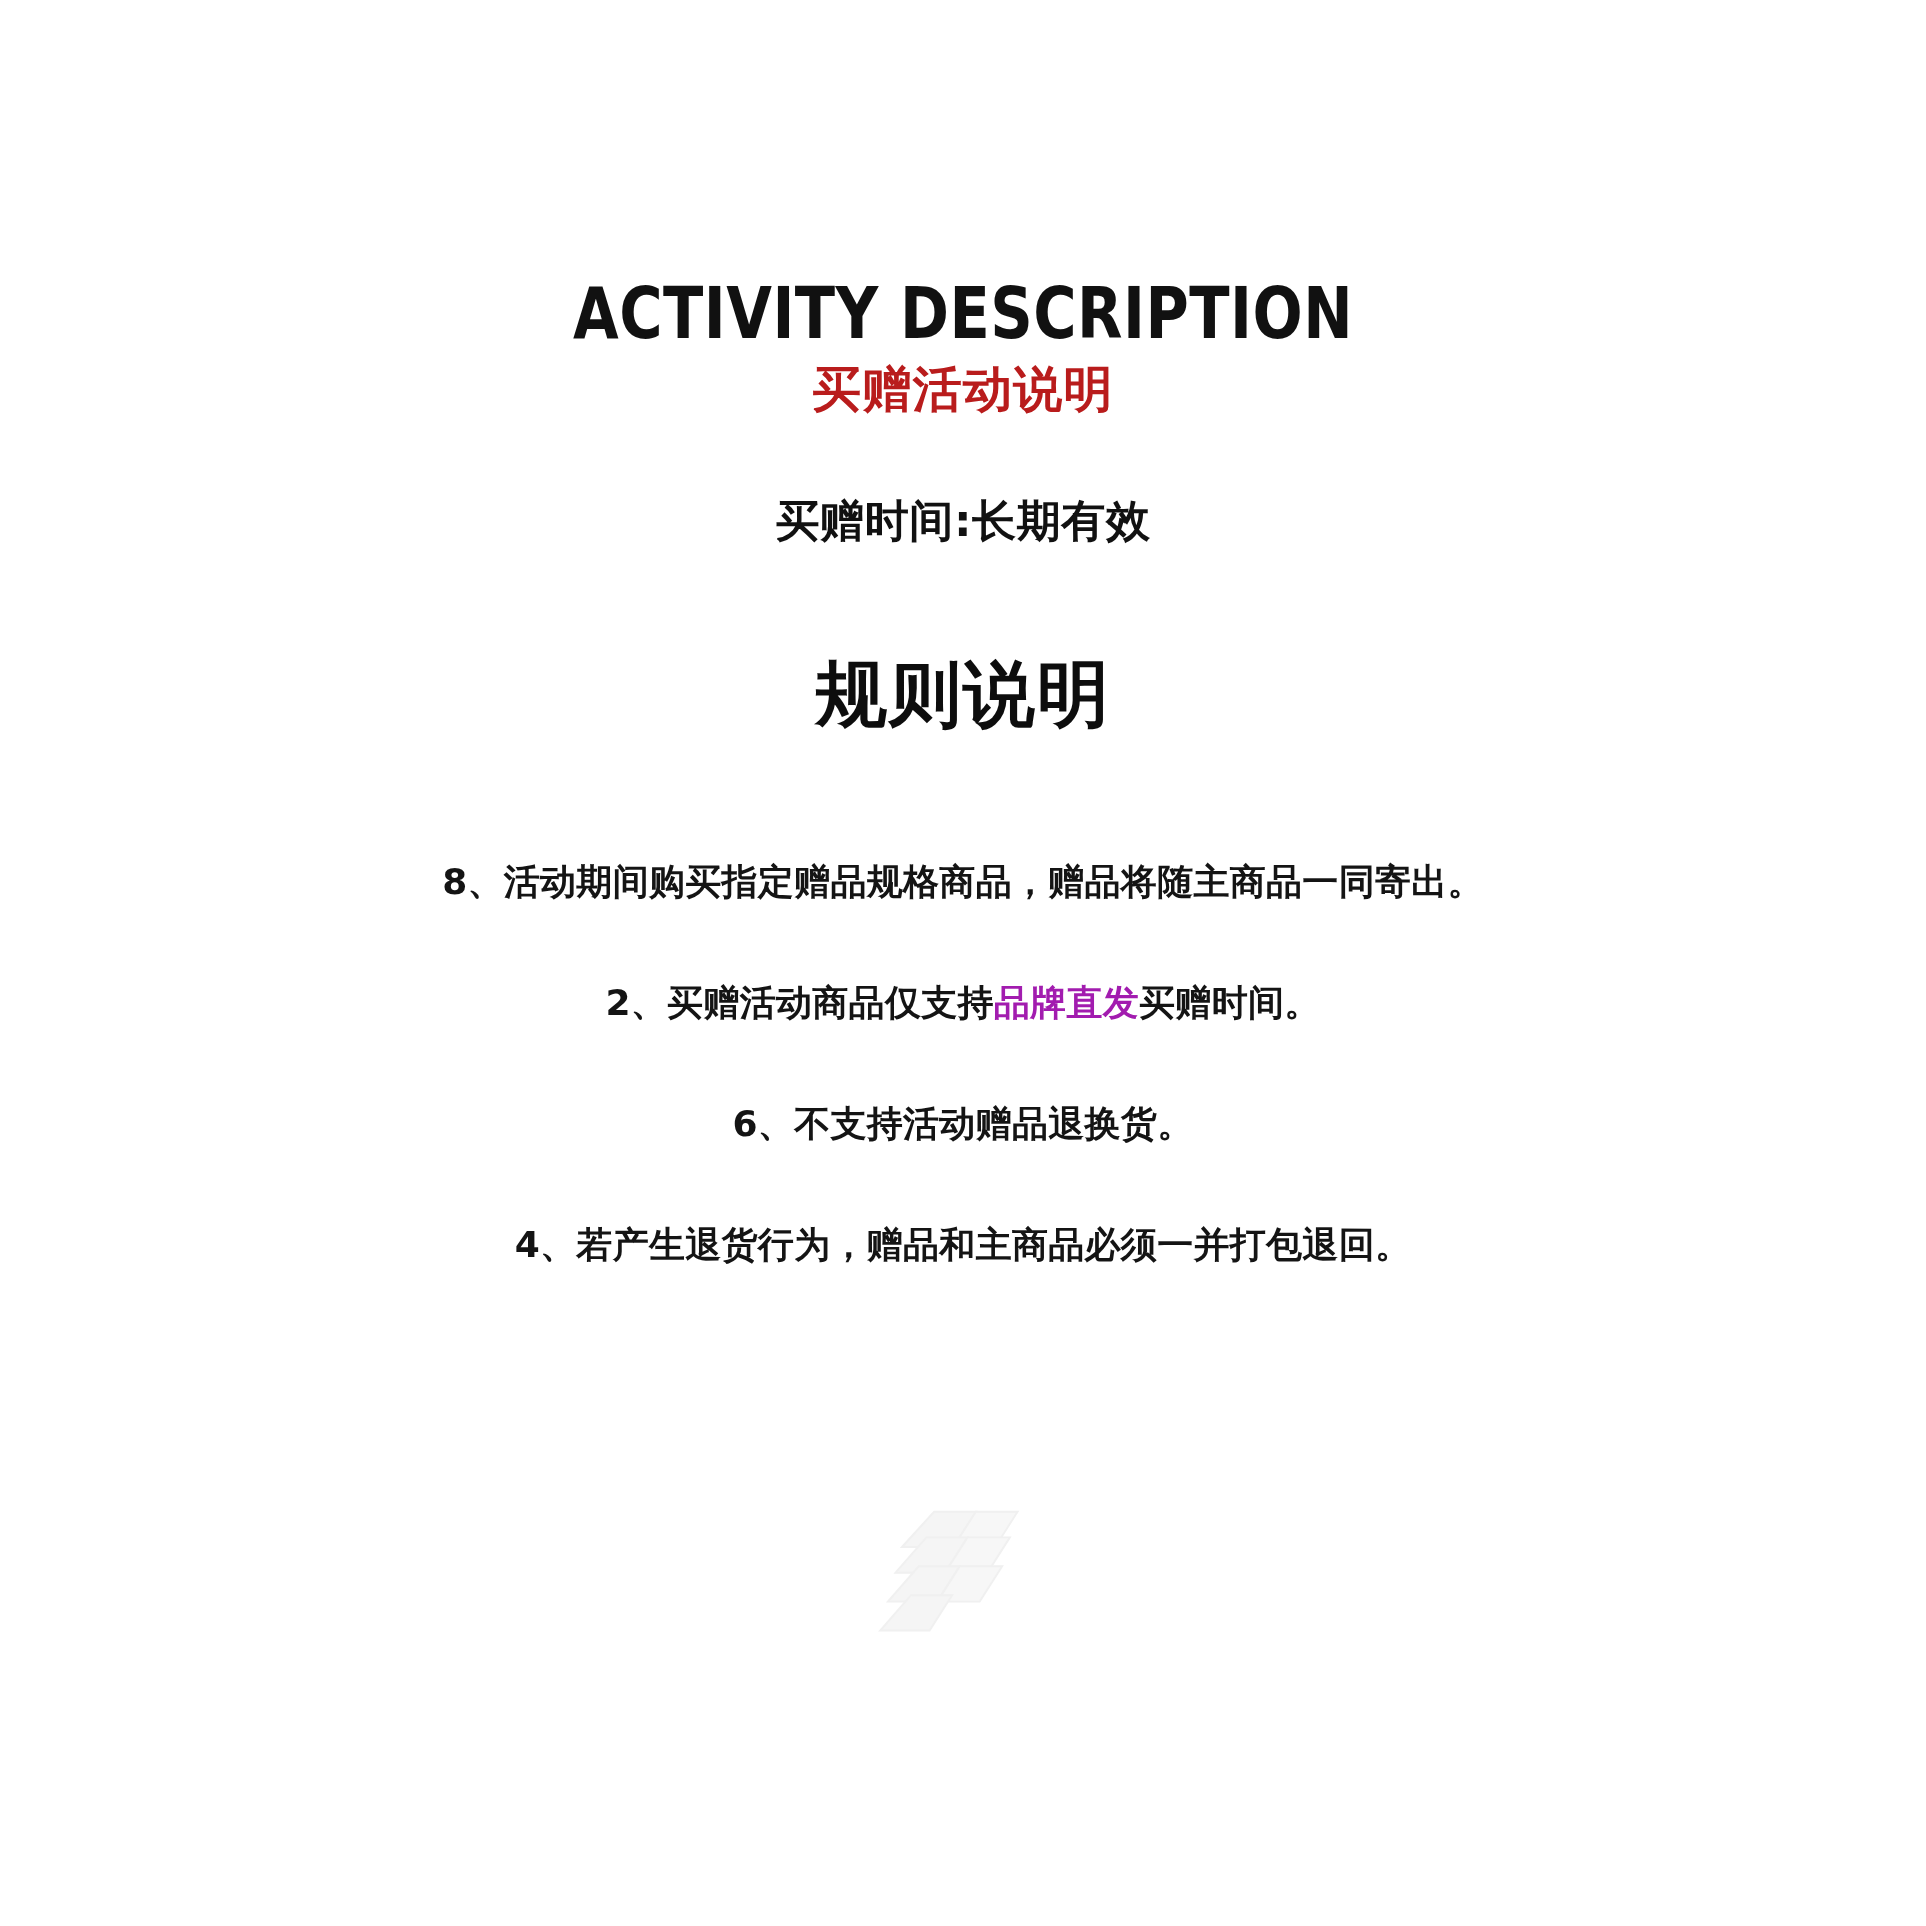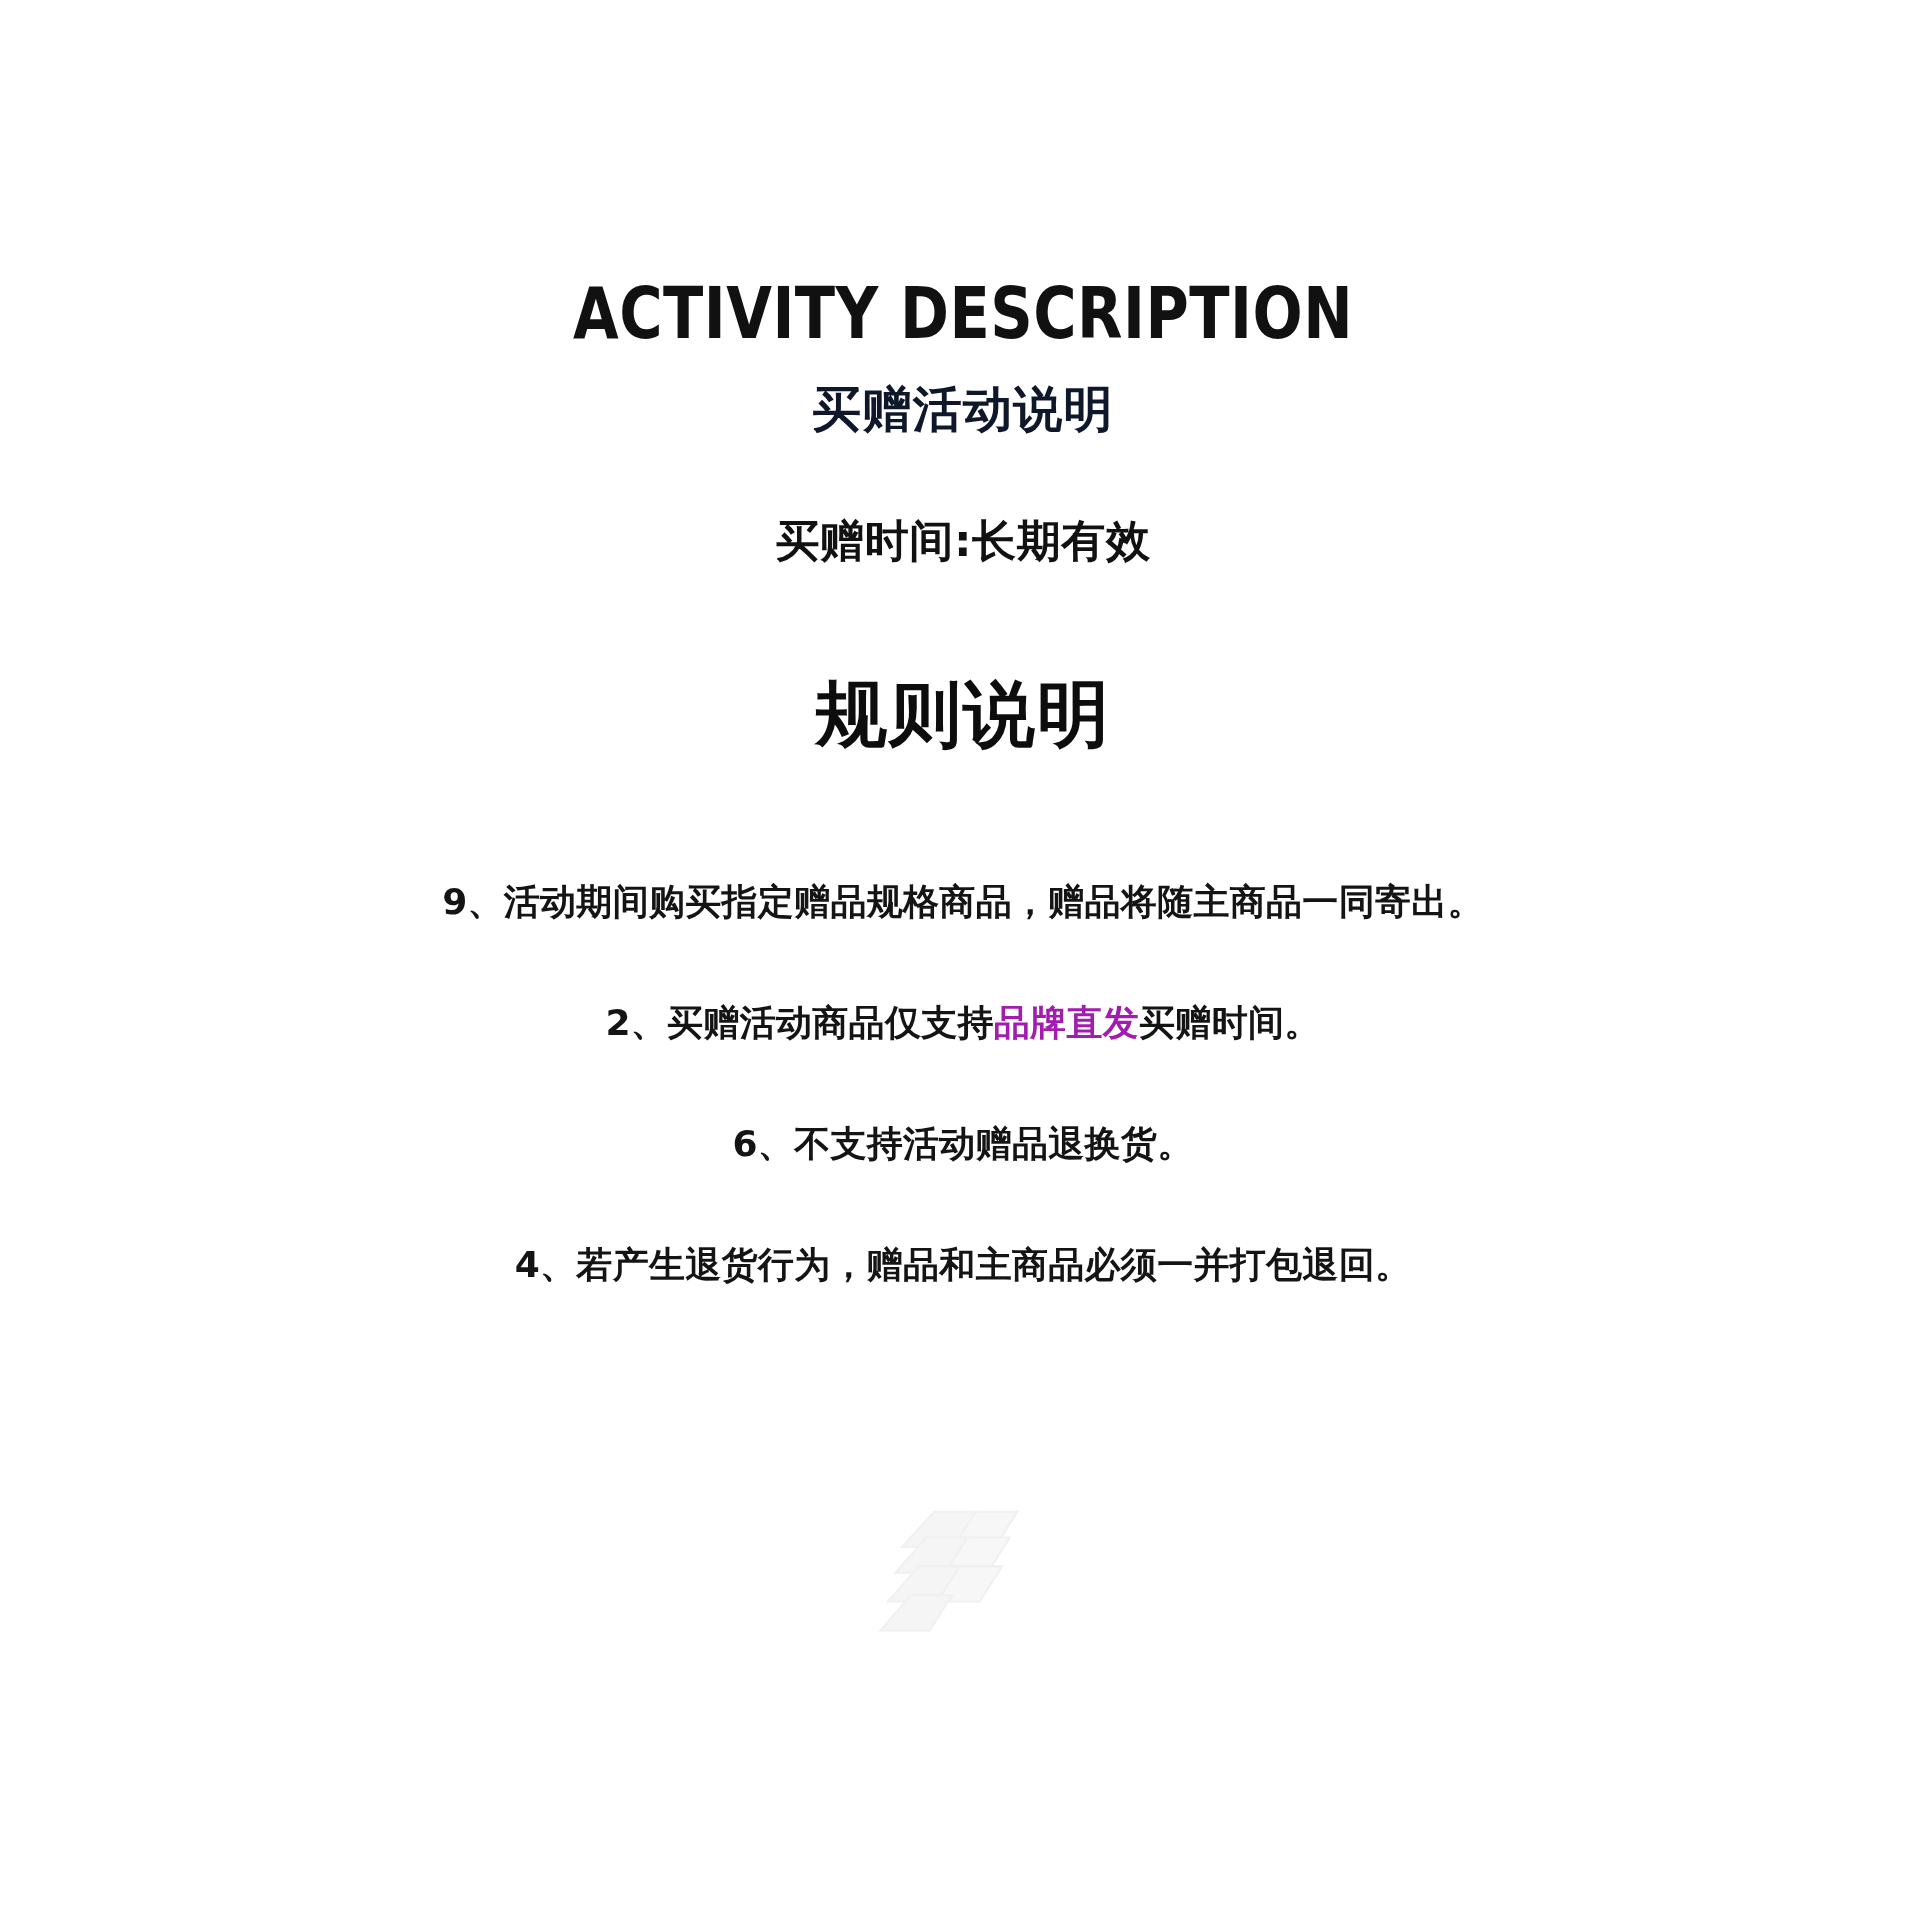--- a/index.html
+++ b/index.html
@@ -35,26 +35,26 @@
     font-weight: 900;
     font-size: 72px;
     letter-spacing: 0.6px;
     color: #111111;
     line-height: 1.05;
     transform: scaleX(0.82);
     transform-origin: center;
     white-space: nowrap;
   }
   .title-cn {
-    margin-top: 31px;
+    margin-top: 11px;
     font-family: "DejaVu Sans", "Liberation Sans", sans-serif;
     font-weight: 700;
     font-size: 49px;
     letter-spacing: 1.3px;
-    color: #0f172a;
+    color: #b91c1c;
     line-height: 1.1;
   }
 
   
   .time-line {
     margin-top: 76px;
     font-family: "DejaVu Sans", "Liberation Sans", sans-serif;
     font-weight: 700;
     font-size: 44px;
     letter-spacing: 0.6px;
@@ -116,21 +116,21 @@
     <div class="title-en">ACTIVITY DESCRIPTION</div>
     <div class="title-cn">买赠活动说明</div>
   </div>
 
   <div class="time-line">买赠时间:长期有效</div>
 
   <div class="rules-heading">规则说明</div>
 
   <div class="rules">
 
-    <div class="rule-item">9、活动期间购买指定赠品规格商品，赠品将随主商品一同寄出。</div>
+    <div class="rule-item">8、活动期间购买指定赠品规格商品，赠品将随主商品一同寄出。</div>
 
     <div class="rule-item">
       <span>2、买赠活动商品仅支持</span><span class="hl">品牌直发</span><span>买赠时间。</span>
     </div>
 
     <div class="rule-item">6、不支持活动赠品退换货。</div>
 
     <div class="rule-item">4、若产生退货行为，赠品和主商品必须一并打包退回。</div>
   </div>
 

